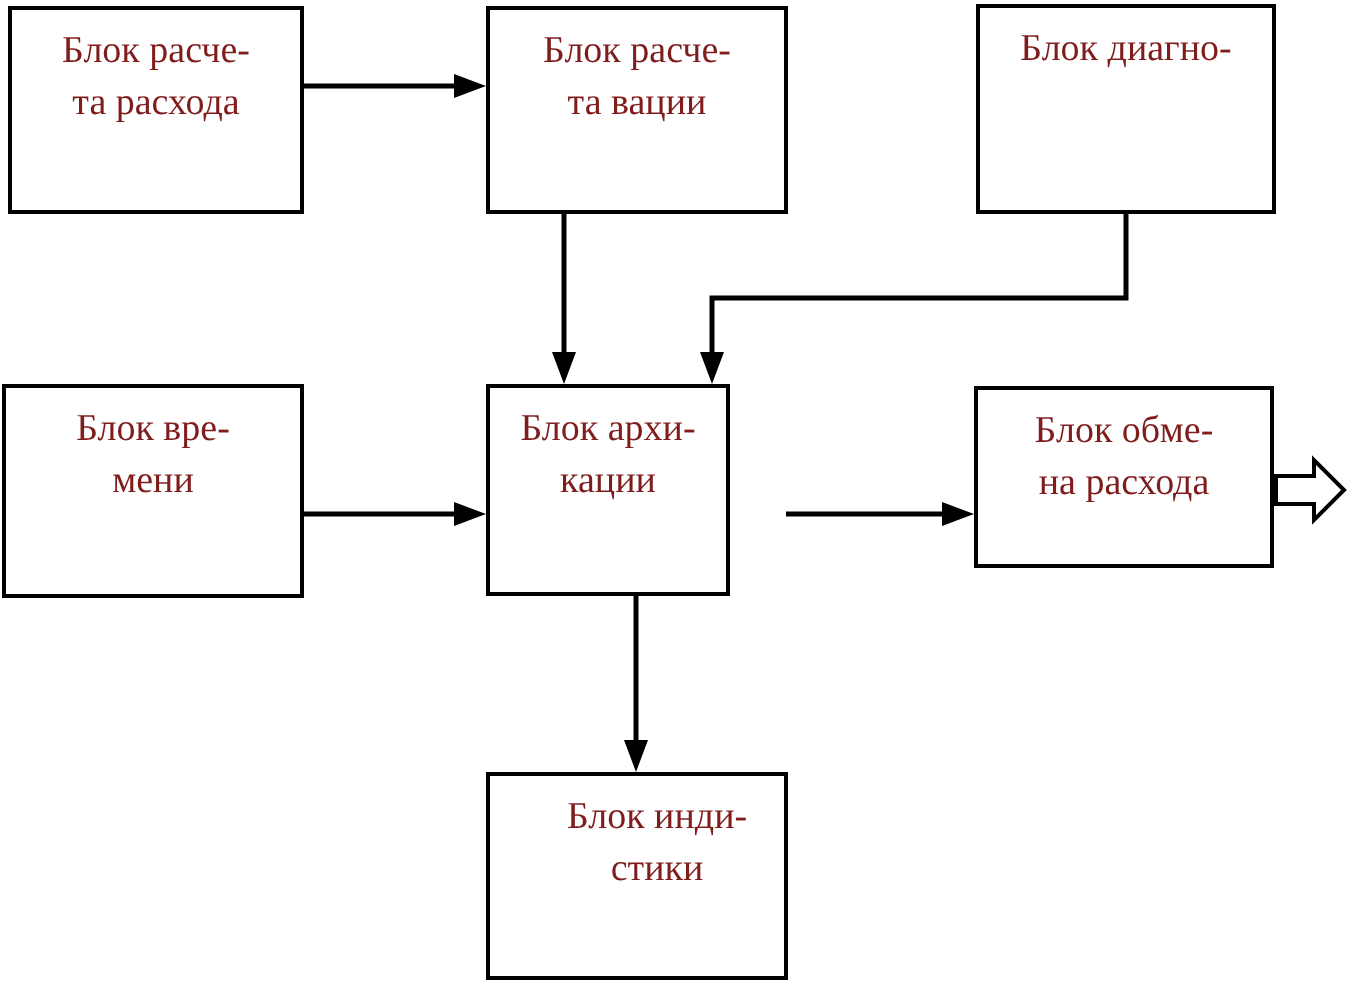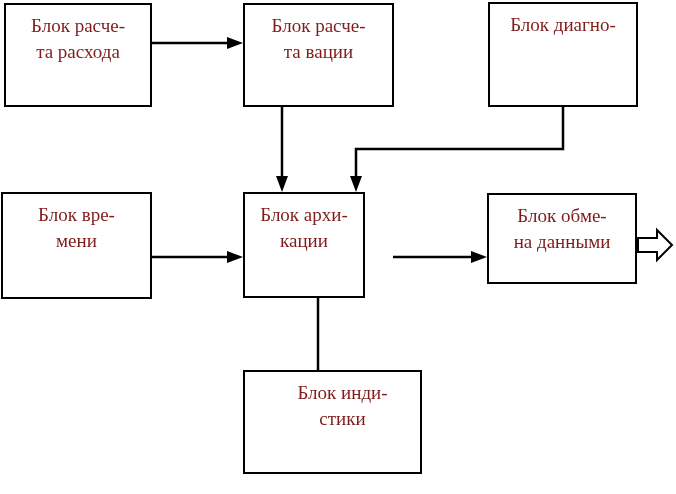--- a/index.html
+++ b/index.html
@@ -30,21 +30,21 @@
     display: block;
     white-space: nowrap;
   }
   
   #box-flow-calc      { left: 4px;   top: 3px;   width: 148px; height: 104px; }
   #box-volume-calc    { left: 243px; top: 3px;   width: 151px; height: 104px; }
   #box-diagnostics    { left: 488px; top: 2px;   width: 150px; height: 105px; }
   #box-time           { left: 1px;   top: 192px; width: 151px; height: 107px; font-family: Liberation Serif, serif; }
   #box-archiving      { left: 243px; top: 192px; width: 122px; height: 106px; }
   #box-data-exchange  { left: 487px; top: 193px; width: 150px; height: 91px; }
-  #box-indication     { left: 243px; top: 370px; width: 179px; height: 104px; padding-left: 20px; }
+  #box-indication     { left: 243px; top: 386px; width: 151px; height: 104px; padding-left: 20px; }
 
   #wires {
     position: absolute;
     left: 0;
     top: 0;
     width: 676px;
     height: 494px;
     pointer-events: none;
   }
   #wires path, #wires line {
@@ -123,21 +123,21 @@
     <span class="line">мени</span>
   </div>
 
   <div class="block" id="box-archiving">
     <span class="line">Блок архи-</span>
     <span class="line">кации</span>
   </div>
 
   <div class="block" id="box-data-exchange">
     <span class="line">Блок обме-</span>
-    <span class="line">на данными</span>
+    <span class="line">на расхода</span>
   </div>
 
   <div class="block" id="box-indication">
     <span class="line">Блок инди-</span>
     <span class="line">стики</span>
   </div>
 
 </div>
 
 </body></html>

